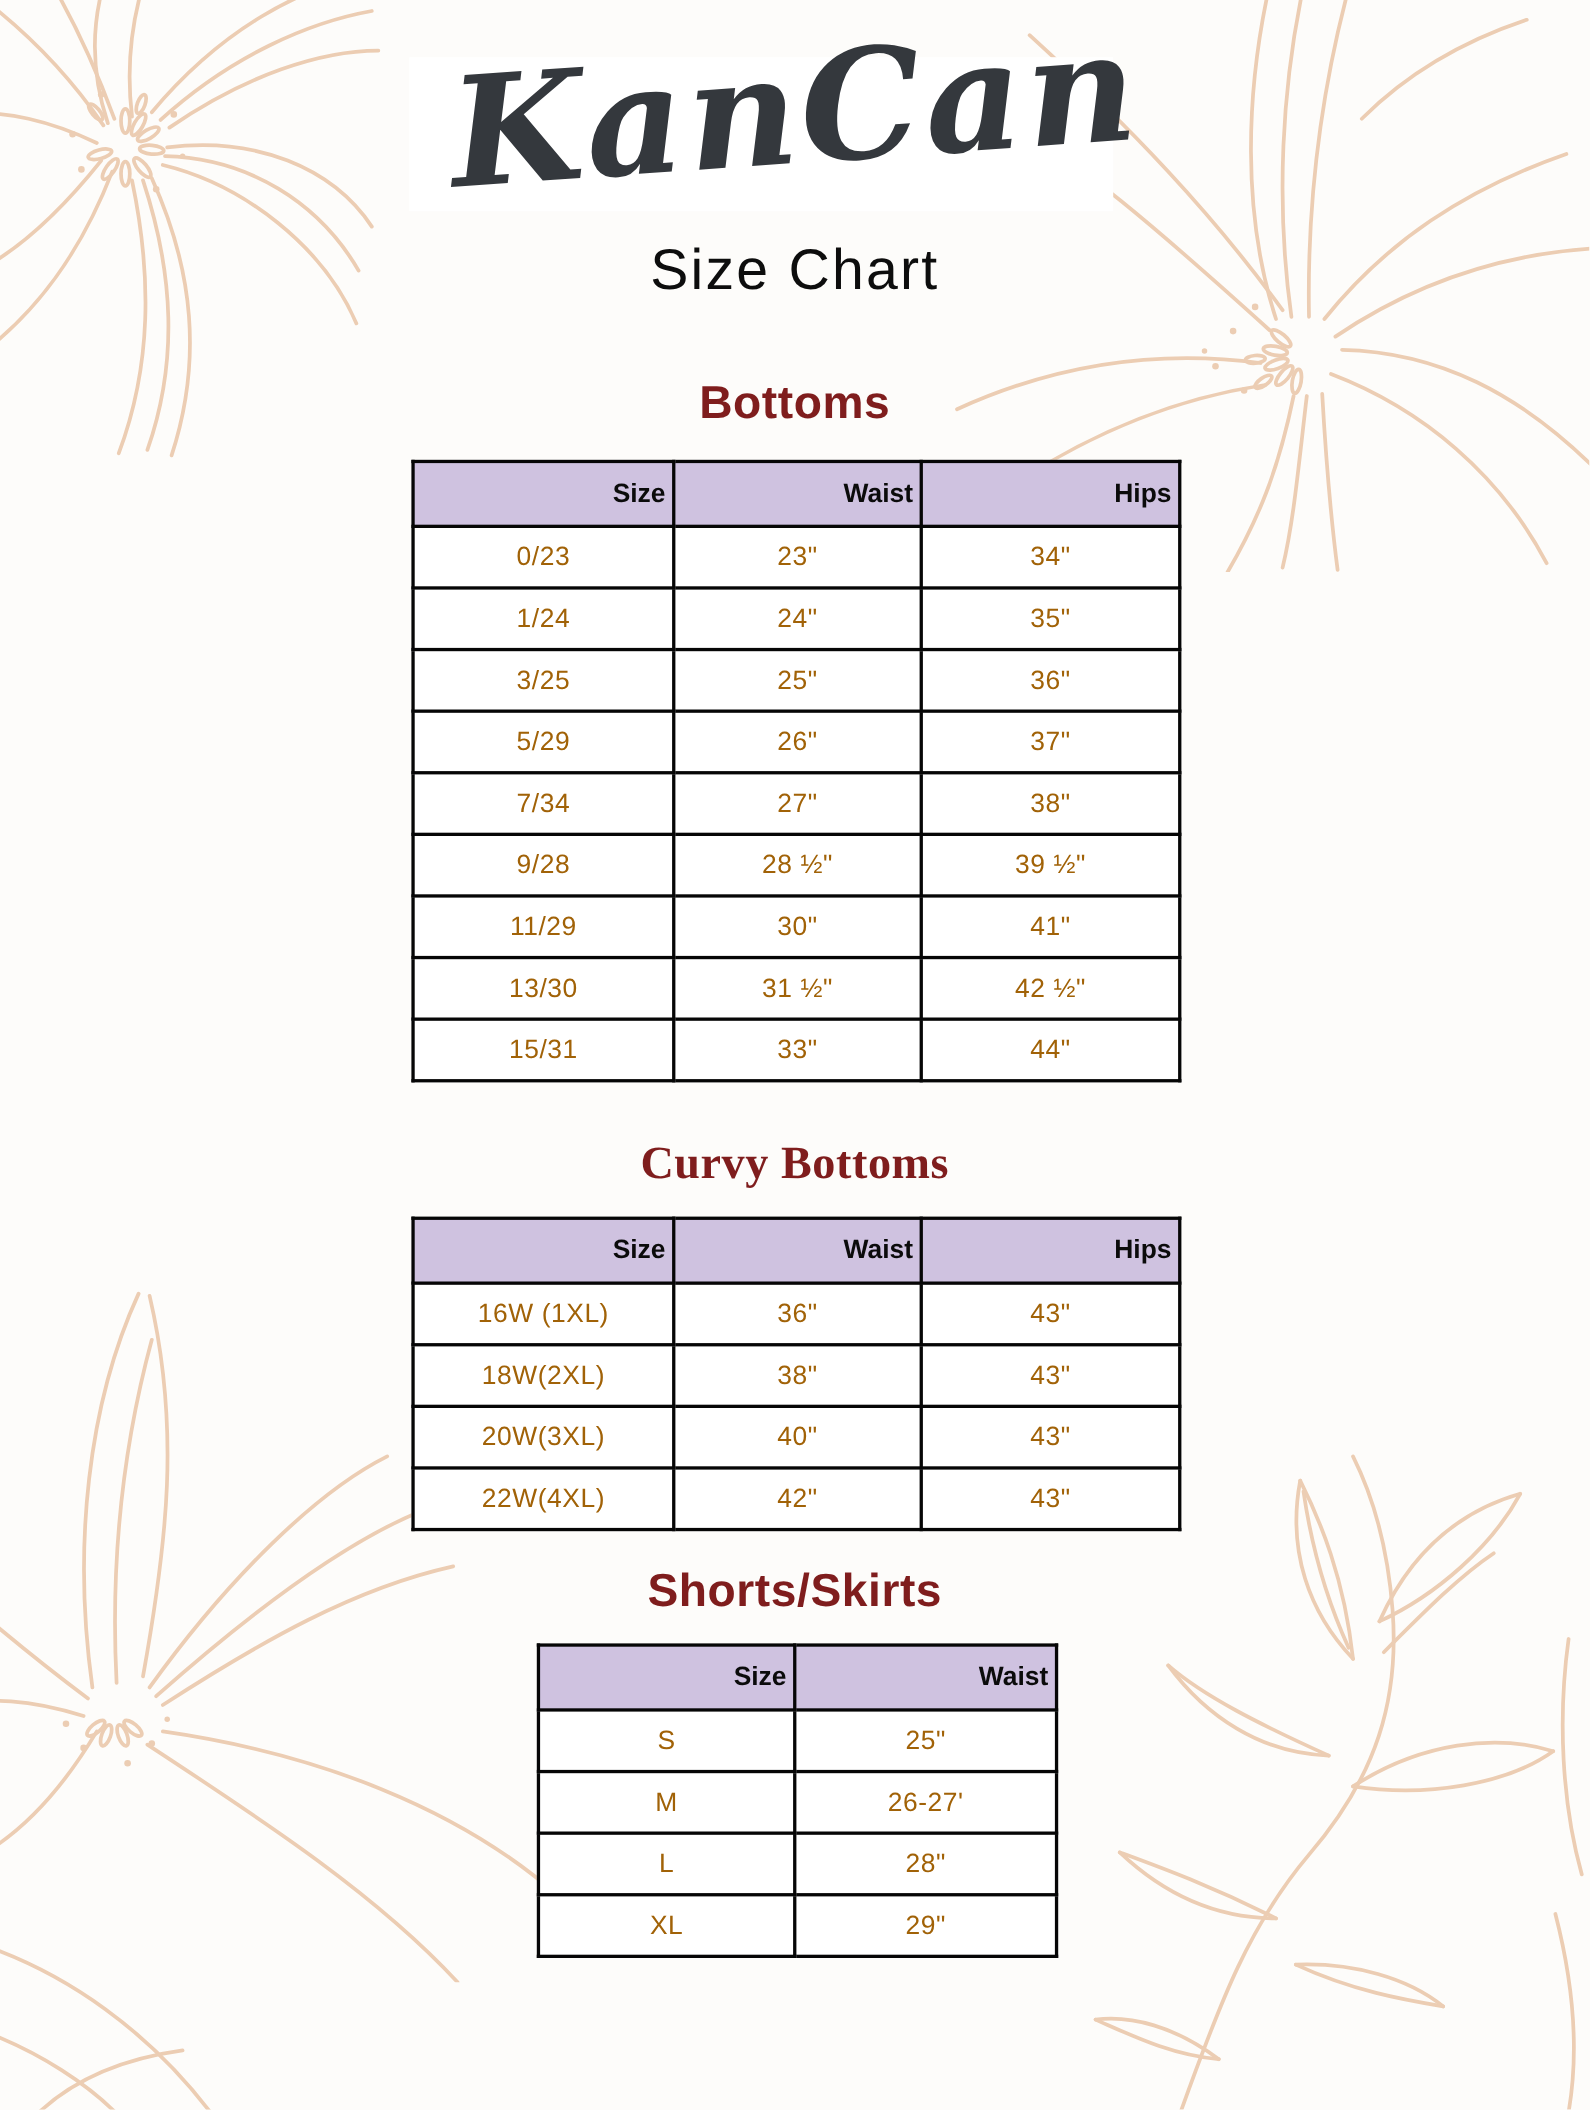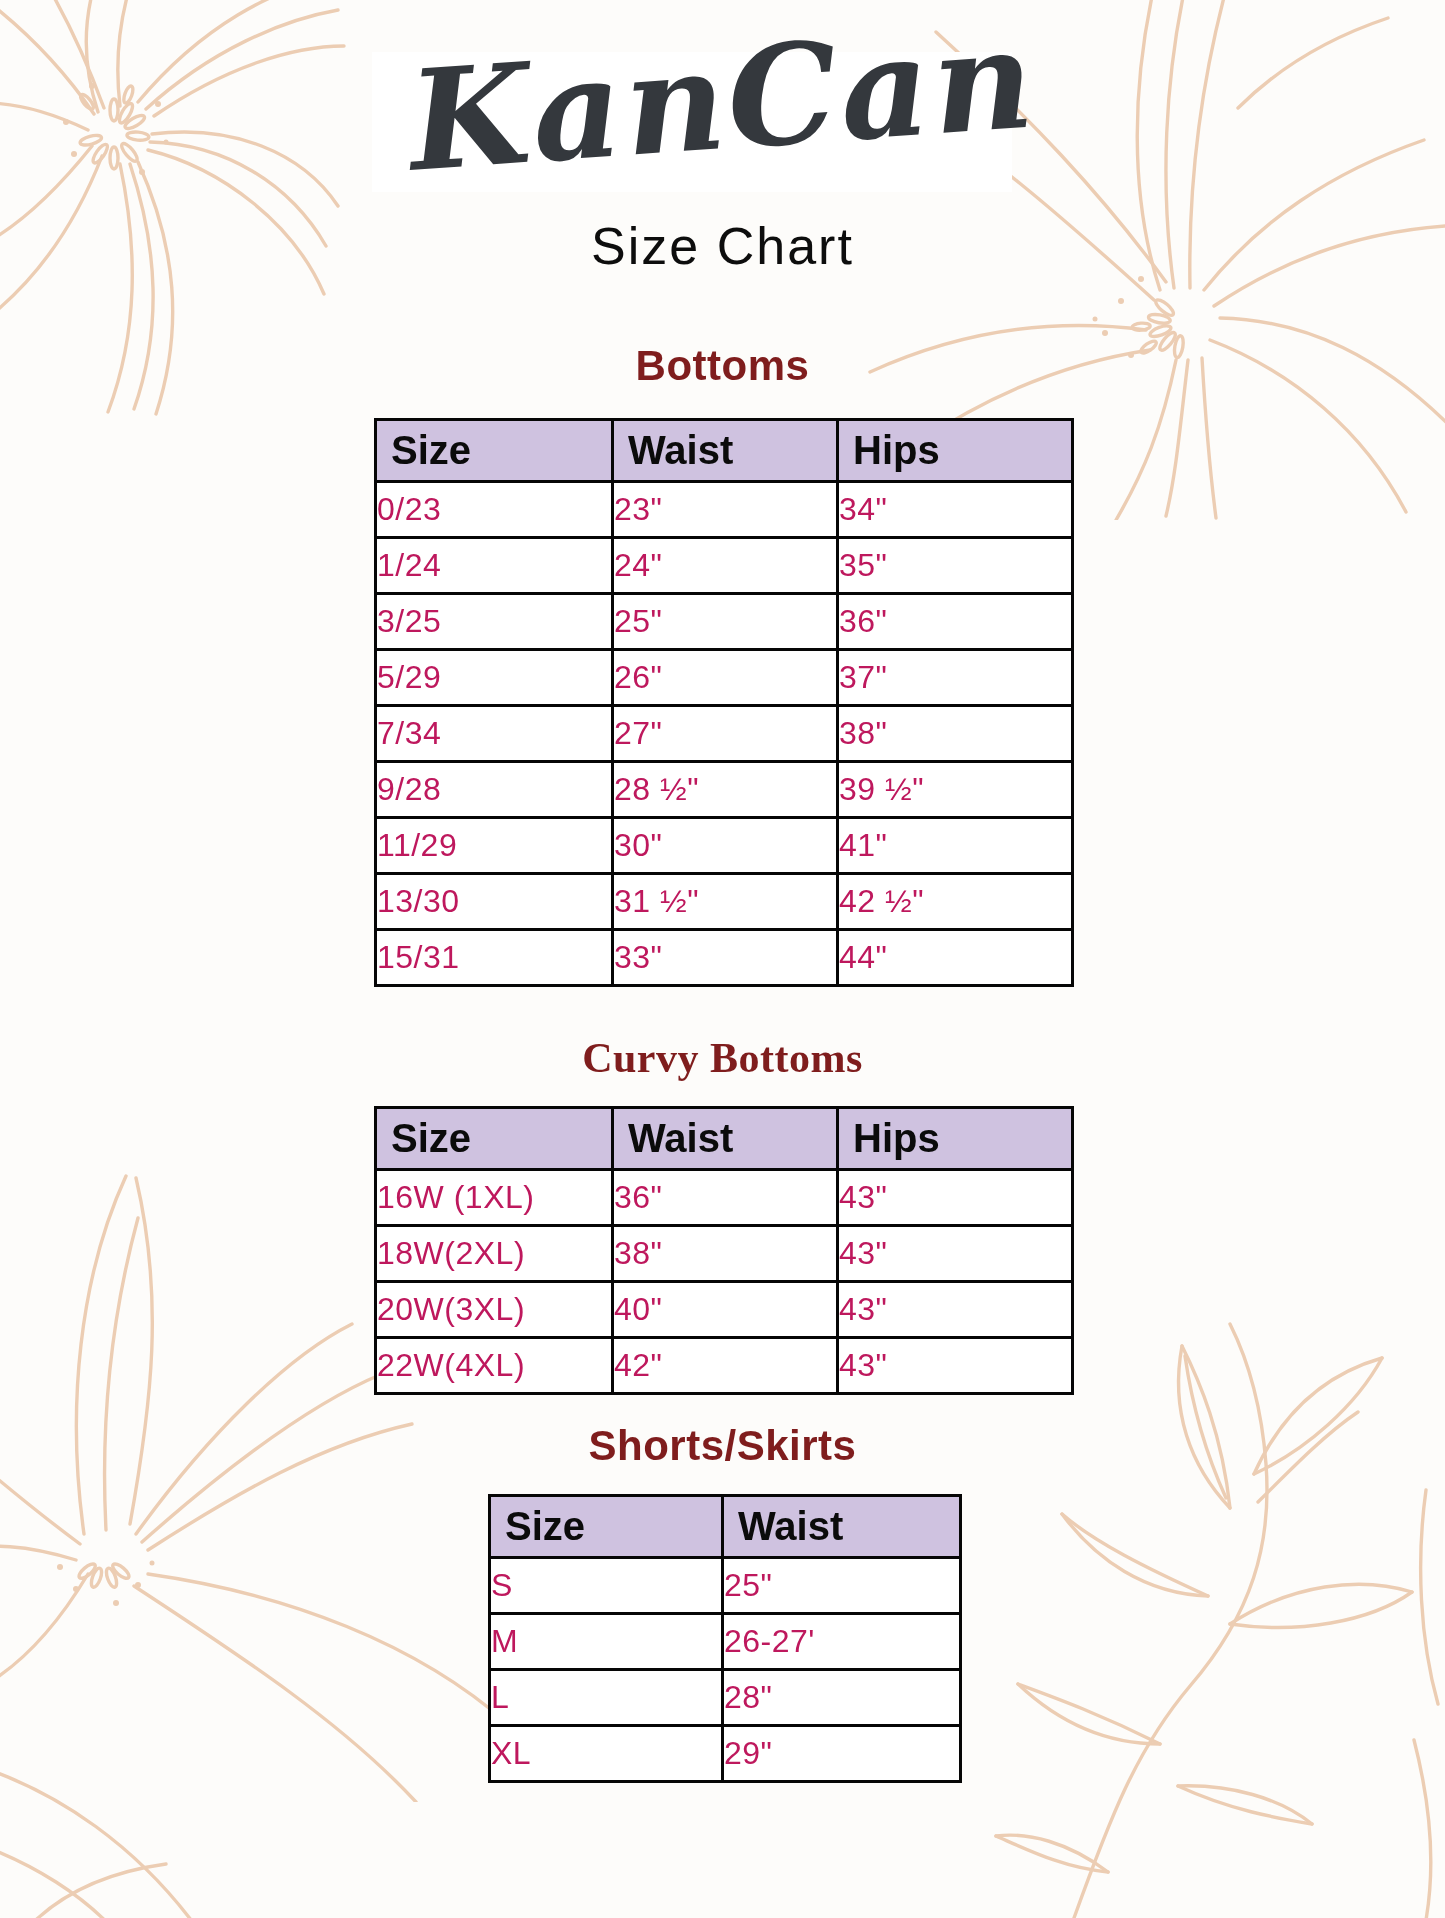--- a/index.html
+++ b/index.html
@@ -25,26 +25,26 @@
   .section-heading {
     position:absolute; left:0; width:100%; text-align:center;
     font-size:42px; font-weight:700; letter-spacing:0.5px; color:#7f1d1d;
   }
   #h-bottoms { top:342px; }
   #h-curvy  { top:1034px;font-family:Liberation Serif, serif; }
   #h-shorts { top:1422px; }
   table.tbl { position:absolute; border-collapse:collapse; table-layout:fixed; background:#ffffff; }
   .tbl th, .tbl td { border:3px solid #060606; }
   .tbl th {
-    background:#cfc2e0; text-align:left; vertical-align:middle;
-    font-size:40px; font-weight:700; height:42px; padding:7px 6px 7px 14px; color:#0b0b0b;
+    background:#cfc2e0; text-align:right; vertical-align:middle;
+    font-size:24px; font-weight:700; height:42px; padding:7px 6px 7px 14px; color:#0b0b0b;
   }
   .tbl td {
-    vertical-align:middle;
-    font-size:32px; font-weight:400; letter-spacing:0.5px; height:53px; padding:0; color:#be185d;
+    text-align:center; vertical-align:middle;
+    font-size:24px; font-weight:400; letter-spacing:0.5px; height:53px; padding:0; color:#a16207;
   }
   #tbl-bottoms { left:374px; top:418px;  width:697px; }
   #tbl-curvy   { left:374px; top:1106px; width:697px; }
   #tbl-shorts  { left:488px; top:1494px; width:471px; }
 </style>
 </head>
 <body>
 
 <div class="page">
 

